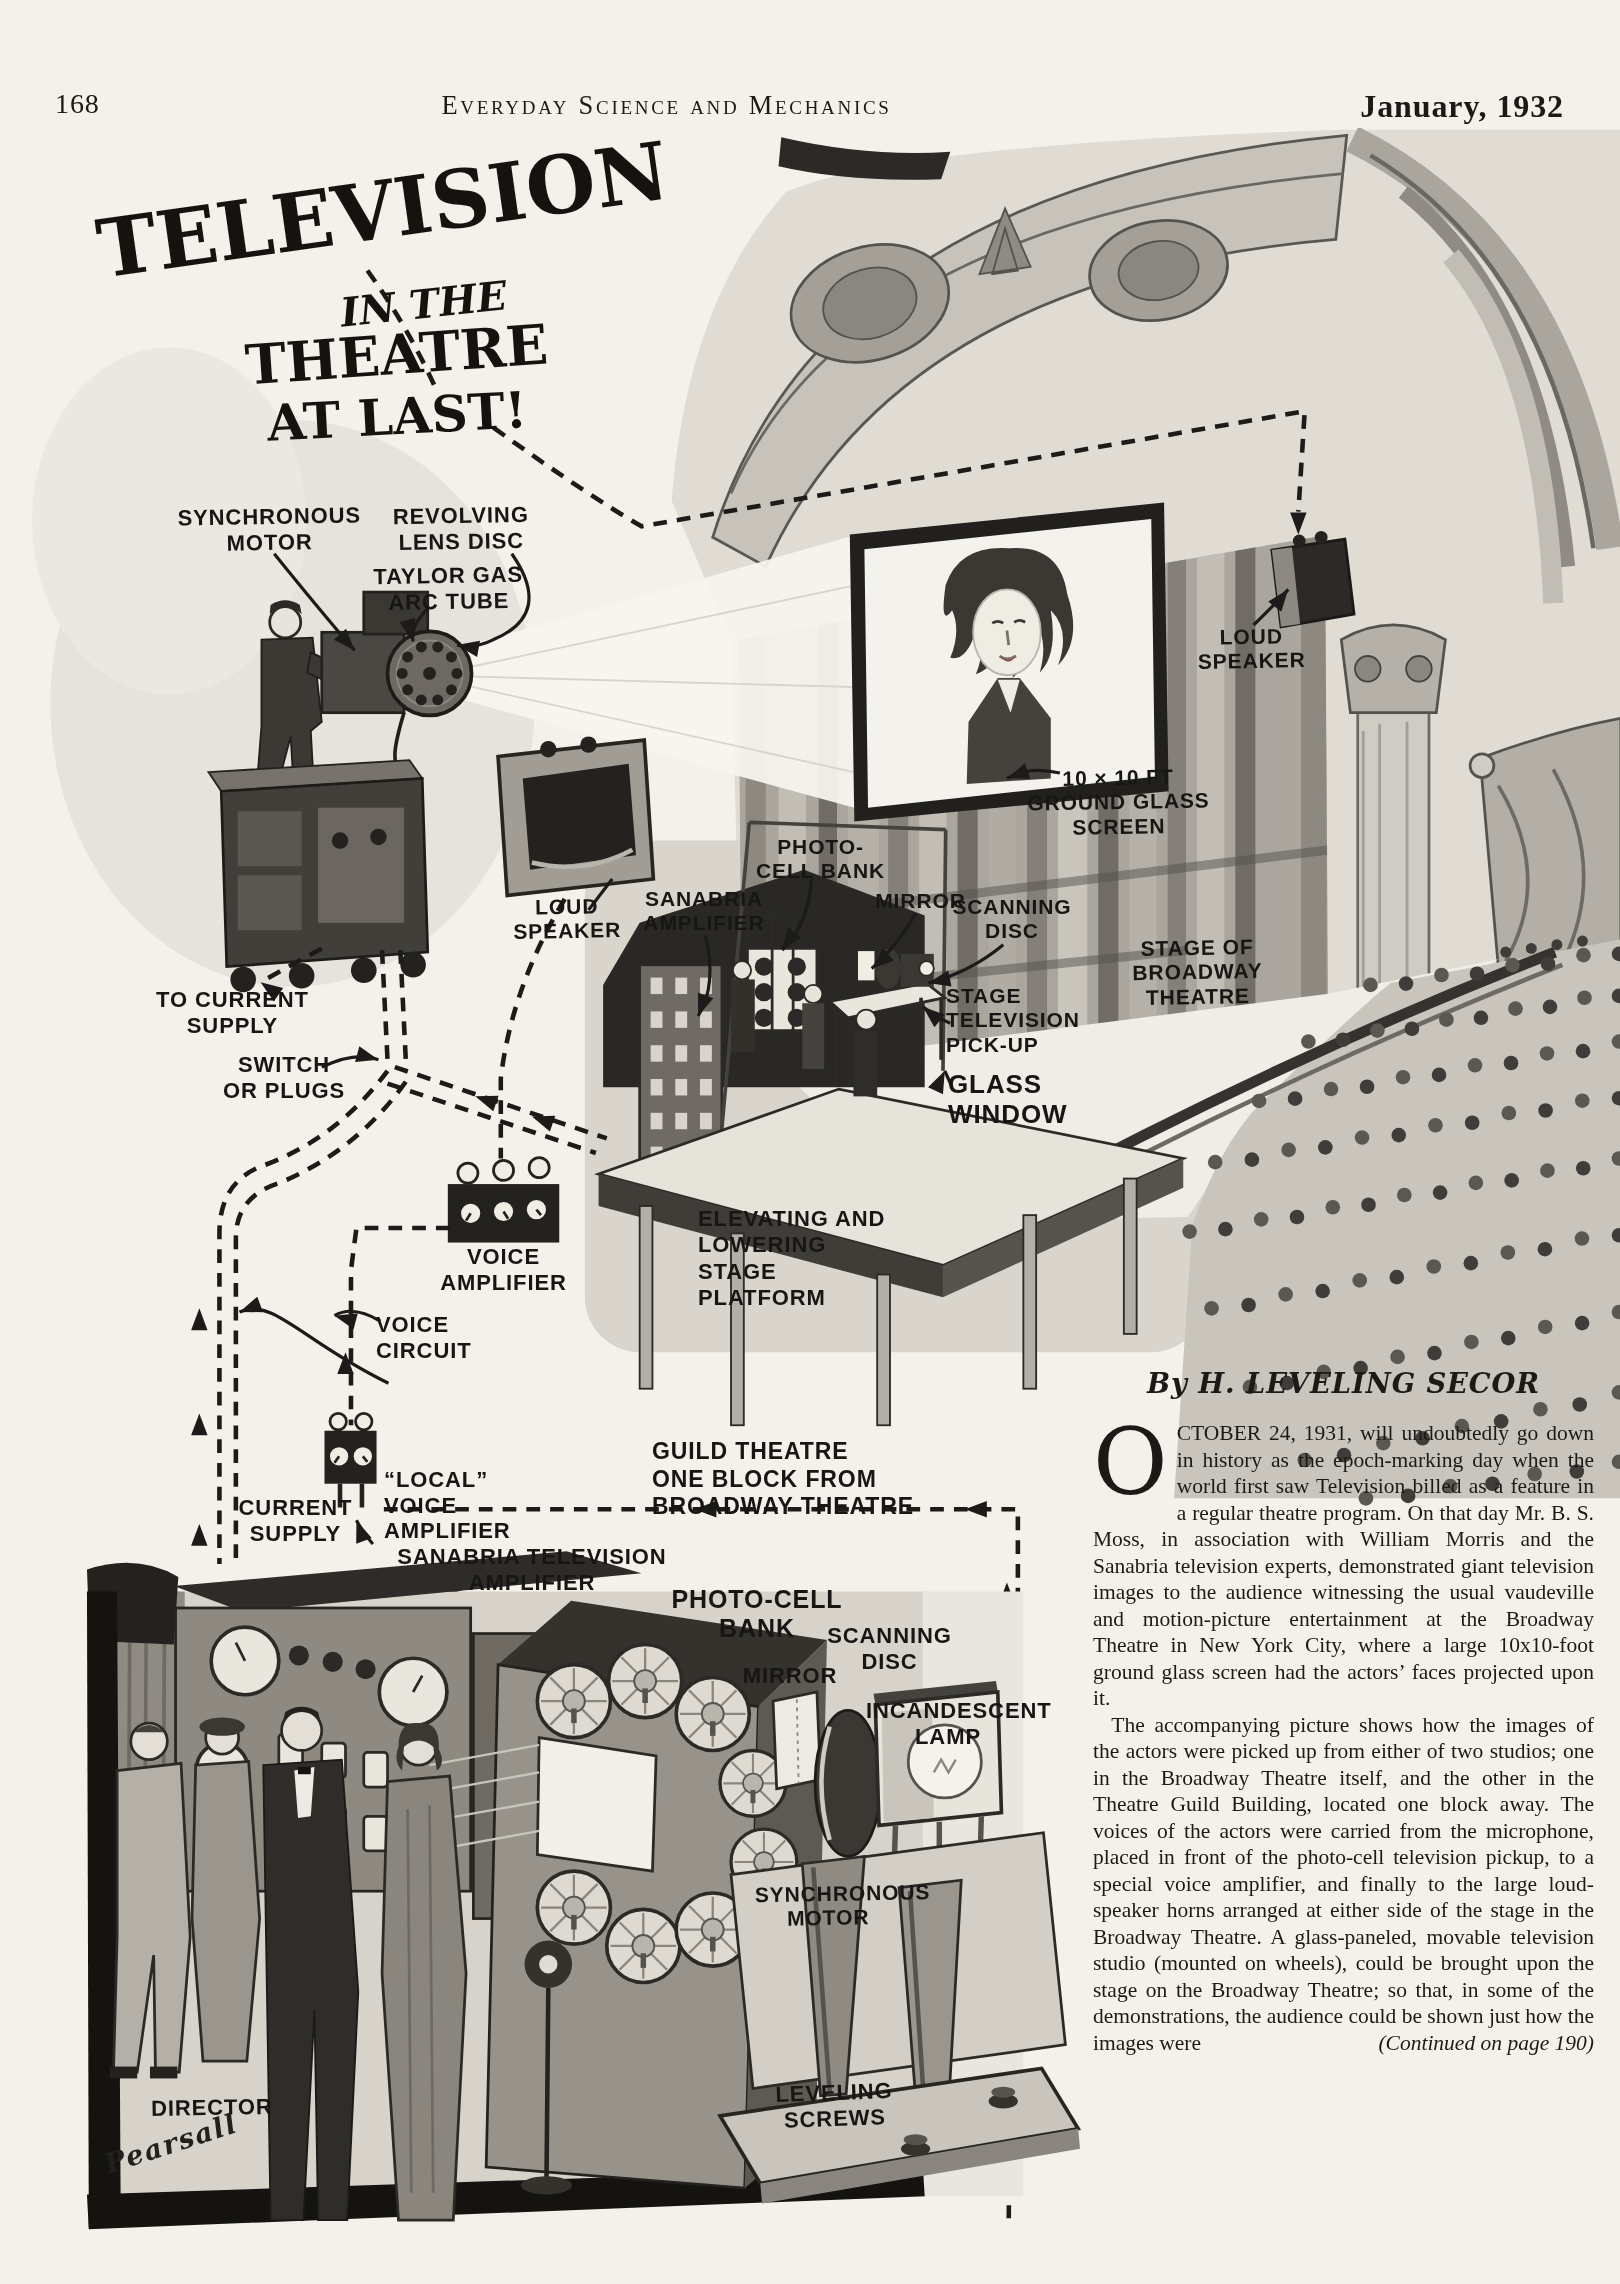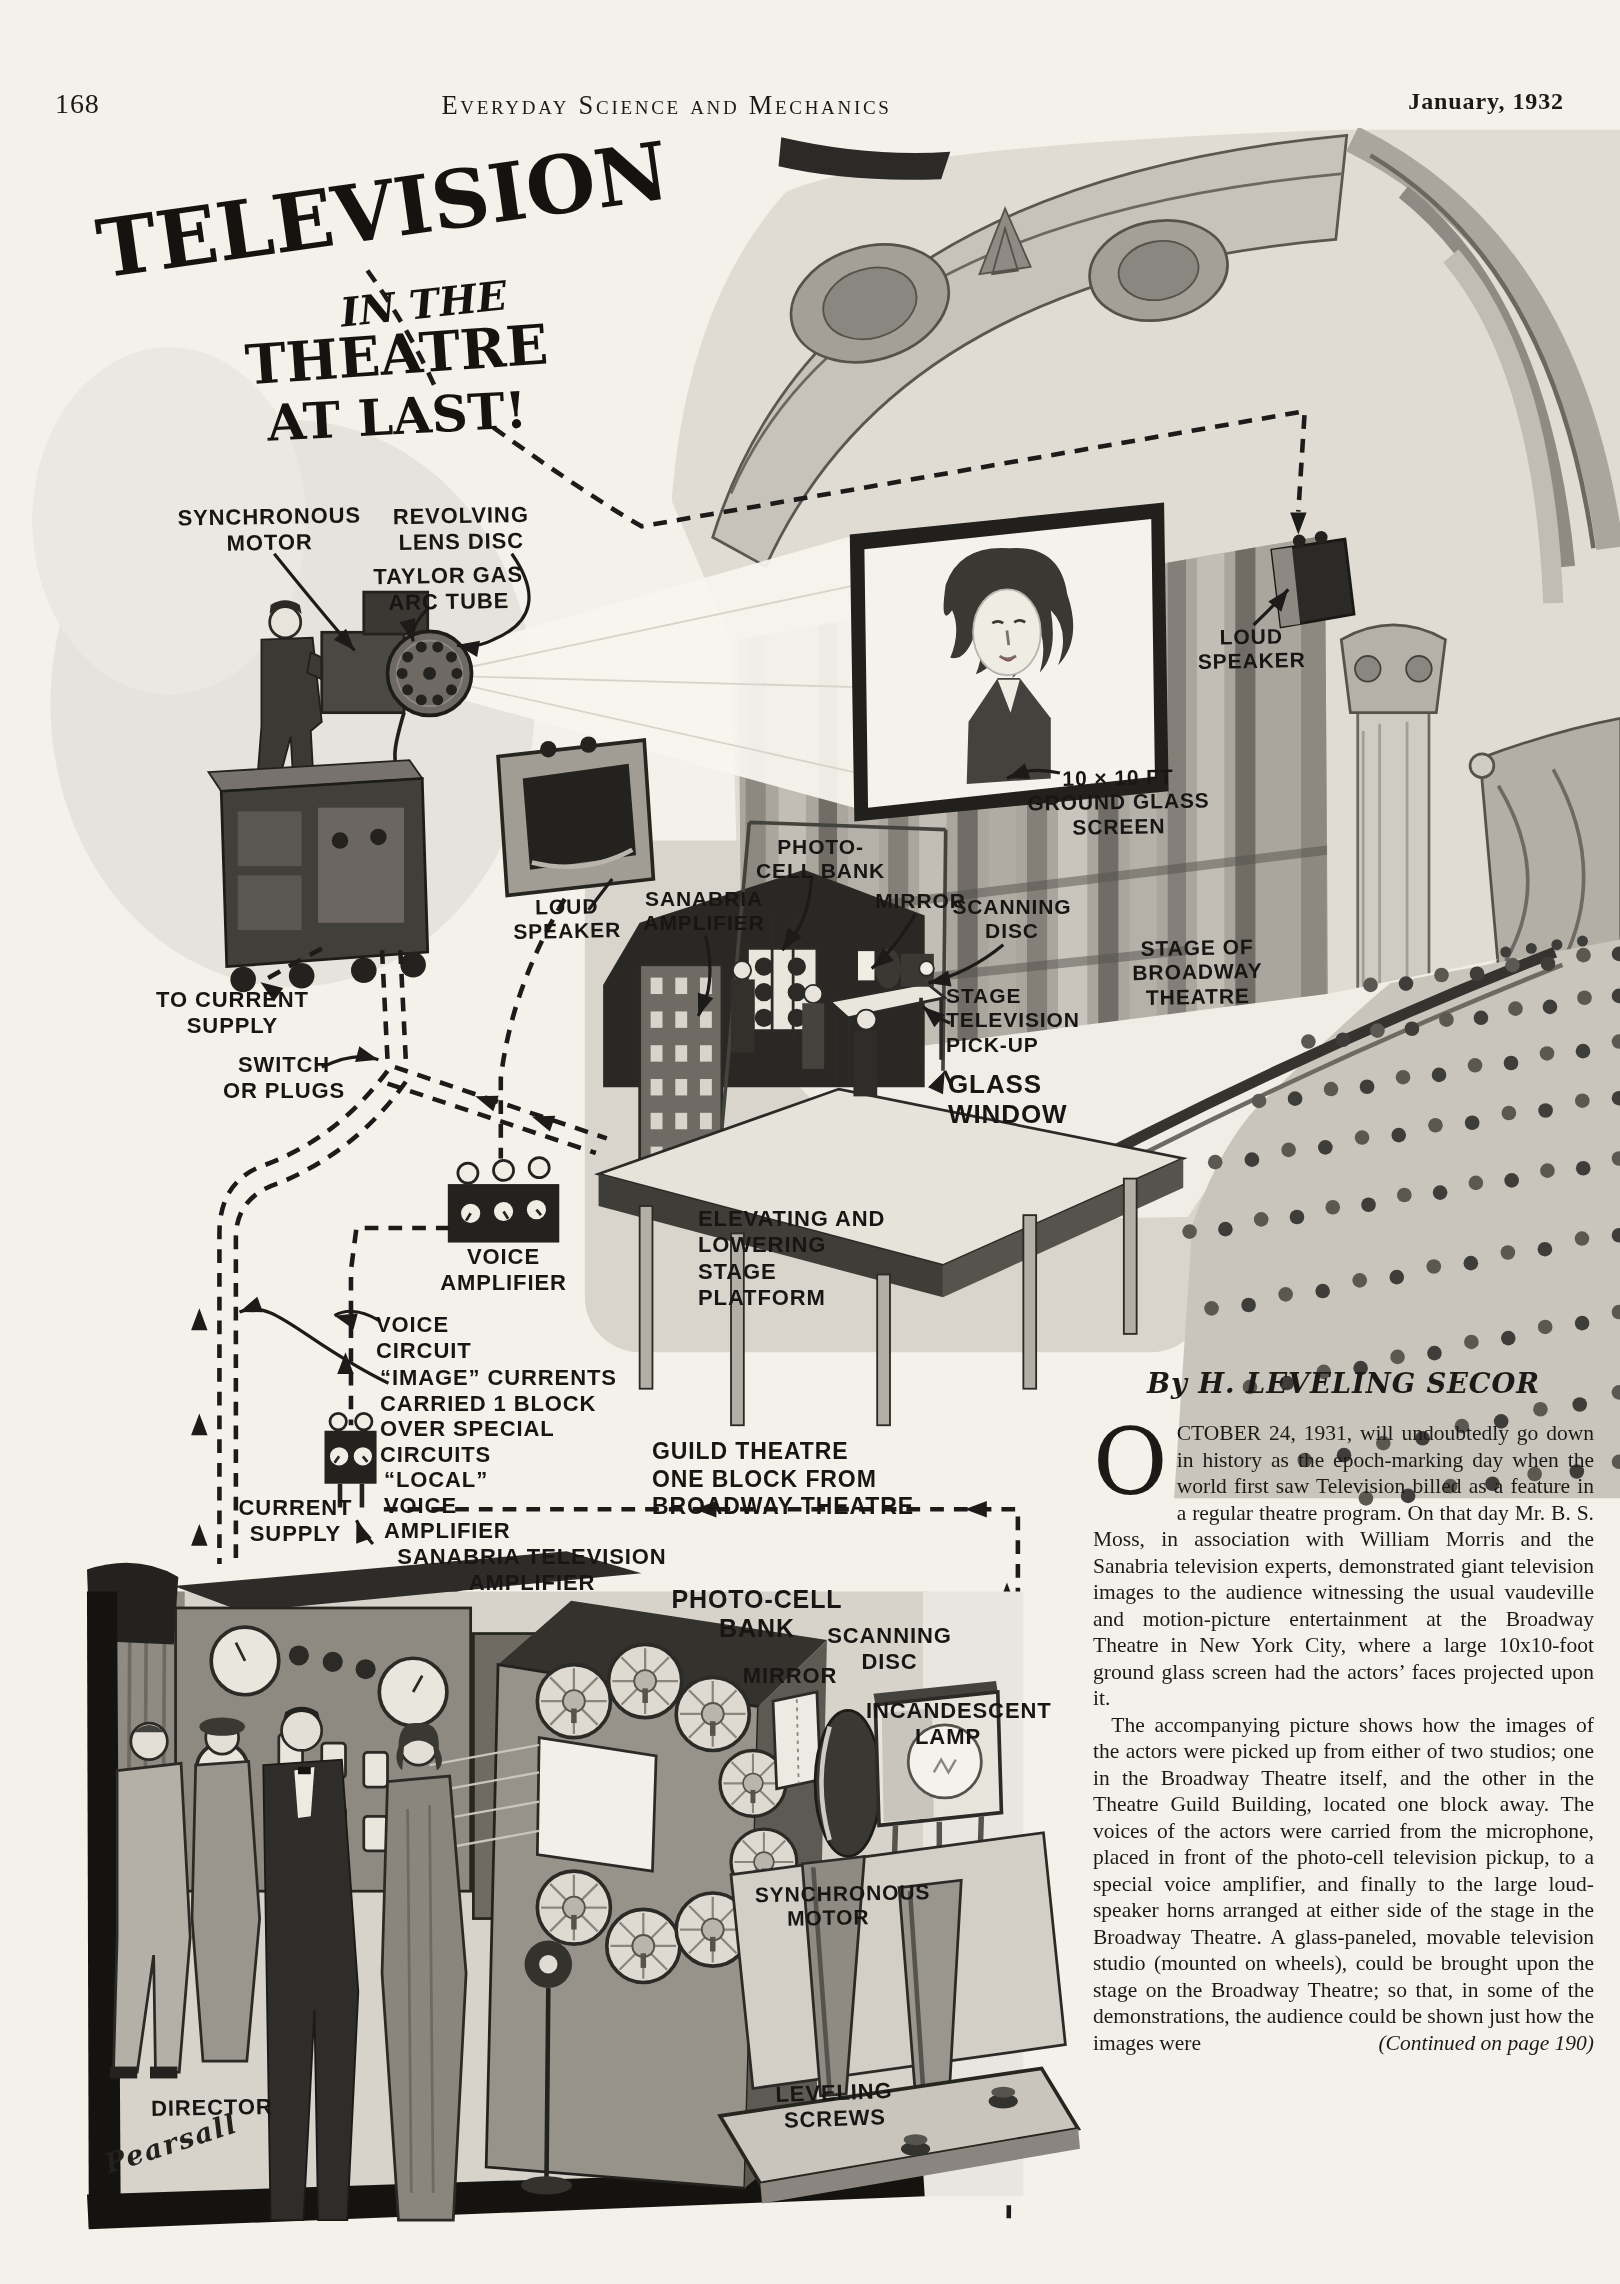--- a/index.html
+++ b/index.html
@@ -2,21 +2,21 @@
 <html style="font-size:14.6px"><head>
 <meta charset="utf-8">
 <style>
   html,body{margin:0;padding:0;background:#888;}
   .page{position:relative;width:1621px;height:2284px;background:#f3f1ea;overflow:hidden;
         font-family:"Liberation Serif",serif;color:#1b1a17;}
   .abs{position:absolute;}
   
   .pgnum{font-size:28px;letter-spacing:0.9px;}
   .mag{font-variant:small-caps;font-size:26.5px;letter-spacing:2.7px;}
-  .issue{font-weight:bold;font-size:24px;letter-spacing:0.9px;margin-left:8px;}
+  .issue{font-weight:bold;font-size:32px;letter-spacing:0.9px;margin-left:8px;}
   
   .ttl{font-family:"DejaVu Serif",serif;font-weight:bold;color:#14130f;white-space:nowrap;}
   
   .hl{font-family:"Liberation Sans",sans-serif;font-weight:bold;color:#171614;
       white-space:pre-line;line-height:1.16;letter-spacing:0.9px;}
   .c{text-align:center;}
   
   .cap{font-size:16.4px;line-height:1.32;text-align:justify;}
   .cap2{font-size:16.4px;line-height:1.3;text-align:justify;}
   .byline{font-family:"DejaVu Serif",serif;font-style:italic;font-weight:bold;
@@ -578,24 +578,20 @@
 BROADWAY
 THEATRE</div>
   <div class="abs hl c" style="left:151px;top:987px;width:163px;font-size:22px;">TO CURRENT
 SUPPLY</div>
   <div class="abs hl c" style="left:219px;top:1052px;width:130px;font-size:22px;">SWITCH
 OR PLUGS</div>
   <div class="abs hl c" style="left:428px;top:1244px;width:151px;font-size:22px;">VOICE
 AMPLIFIER</div>
   <div class="abs hl" style="left:376px;top:1312px;width:119px;font-size:22px;">VOICE
 CIRCUIT</div>
-  <div class="abs hl" style="left:380px;top:1365px;width:265px;font-size:22px;">“IMAGE” CURRENTS
-CARRIED 1 BLOCK
-OVER SPECIAL
-CIRCUITS</div>
   <div class="abs hl" style="left:384px;top:1467px;width:146px;font-size:22px;">“LOCAL”
 VOICE
 AMPLIFIER</div>
   <div class="abs hl c" style="left:236px;top:1495px;width:119px;font-size:22px;">CURRENT
 SUPPLY</div>
   <div class="abs hl" style="left:652px;top:1438px;width:292px;font-size:23px;line-height:1.2;">GUILD THEATRE
 ONE BLOCK FROM
 BROADWAY THEATRE</div>
   <div class="abs hl c" style="left:395px;top:1544px;width:274px;font-size:22px;">SANABRIA TELEVISION
 AMPLIFIER</div>

